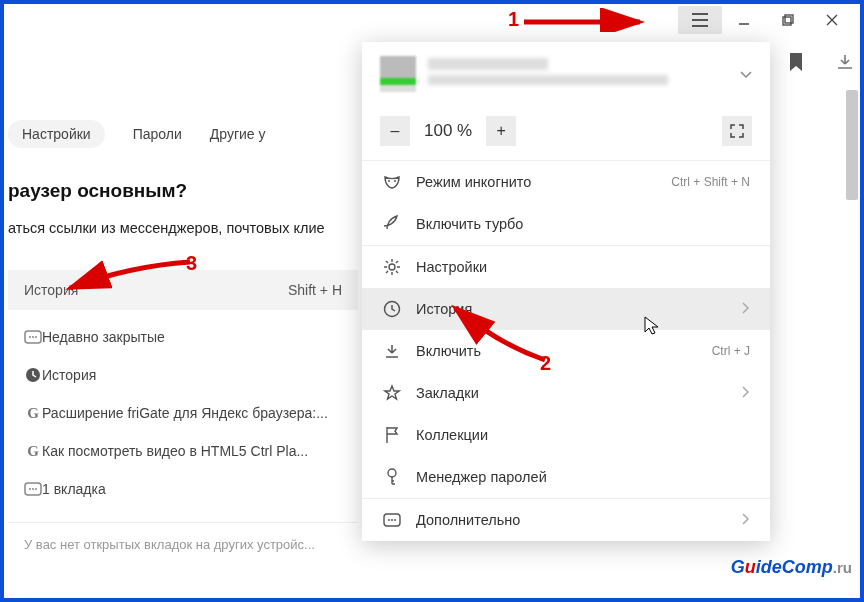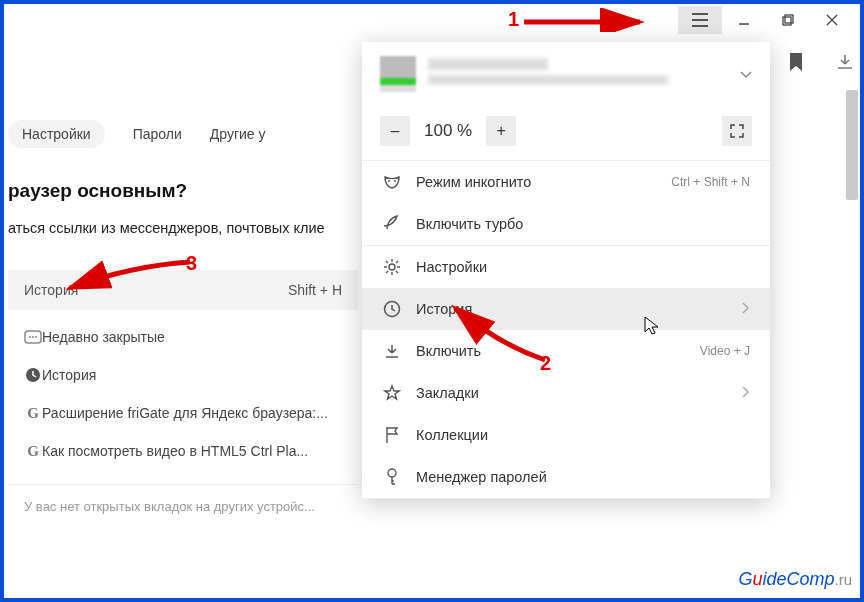--- a/index.html
+++ b/index.html
@@ -43,21 +43,21 @@
 .dd-item.highlight { background: #ececec; }
 .dd-item .shortcut { margin-left: auto; font-size: 12px; color: #888; }
 .dd-sep { border-top: 1px solid #eee; }
 .dd-item .chev { margin-left: auto; color: #aaa; }
 
 .annotation { position: absolute; z-index: 200; pointer-events: none; }
 .ann-num { font-size: 20px; font-weight: bold; color: #d90000; }
 .arrow-svg { position: absolute; z-index: 190; pointer-events: none; }
 .cursor { position: absolute; z-index: 180; font-size: 18px; color: #000; }
 
-.watermark { position: absolute; right: 12px; bottom: 12px; font-size: 18px; font-style: italic; font-weight: normal; }
+.watermark { position: absolute; right: 12px; bottom: 24px; font-size: 18px; font-style: italic; font-weight: bold; }
 .watermark .g { color: #0a4fc9; } .watermark .u { color: #d90000; } .watermark .rest { color: #0a4fc9; } .watermark .ru { color: #888; font-size: 15px; font-style: normal; }
 </style>
 </head>
 <body>
 
 <div class="frame"></div>
 
 <div class="window-controls">
   <div class="wc-btn hamburger">
     <svg width="16" height="14" viewBox="0 0 16 14">
@@ -128,20 +128,31 @@
       <span class="txt">История</span>
     </div>
     <div class="hp-item">
       <span class="ico g-icon">G</span>
       <span class="txt">Расширение friGate для Яндекс браузера:...</span>
     </div>
     <div class="hp-item">
       <span class="ico g-icon">G</span>
       <span class="txt">Как посмотреть видео в HTML5 Ctrl Pla...</span>
     </div>
+    <div class="hp-item">
+      <span class="ico">
+          <svg width="18" height="14">
+            <rect x="1" y="1" width="16" height="12" rx="3" fill="none" stroke="#888" stroke-width="1.5"></rect>
+            <circle cx="6" cy="7" r="1" fill="#888"></circle>
+            <circle cx="9" cy="7" r="1" fill="#888"></circle>
+            <circle cx="12" cy="7" r="1" fill="#888"></circle>
+          </svg>
+        </span>
+      <span class="txt">1 вкладка</span>
+    </div>
   </div>
   <div class="hp-footer">У вас нет открытых вкладок на других устройс...</div>
 </div>
 
 <div class="dropdown">
   <div class="dd-profile">
     <div class="prof-img"></div>
     <div class="prof-lines">
       <div class="prof-line big"></div>
         <div class="prof-line"></div>
@@ -202,21 +213,21 @@
           <path d="M1 1l5 5-5 5" stroke="#aaa" stroke-width="1.5" fill="none"></path>
         </svg></span>
   </div>
   <div class="dd-item">
     <span class="ico">
         <svg width="16" height="16">
           <path d="M8 2v8m0 0l-4-4m4 4l4-4M2 14h12" stroke="#555" stroke-width="1.5" fill="none"></path>
         </svg>
       </span>
     <span>Включить</span>
-    <span class="shortcut">Video + J</span>
+    <span class="shortcut">Ctrl + J</span>
   </div>
   <div class="dd-item">
     <span class="ico">
         <svg width="18" height="18">
           <path d="M9 2l2 5h5l-4 3 1.5 5L9 12l-4.5 3L6 10 2 7h5z" fill="none" stroke="#555" stroke-width="1.4"></path>
         </svg>
       </span>
     <span>Закладки</span>
     <span class="chev"><svg width="8" height="12">
           <path d="M1 1l5 5-5 5" stroke="#aaa" stroke-width="1.5" fill="none"></path>
@@ -233,20 +244,34 @@
   <div class="dd-item">
     <span class="ico">
         <svg width="16" height="18">
           <circle cx="8" cy="5" r="4" fill="none" stroke="#555" stroke-width="1.4"></circle>
           <path d="M8 9v7m0 0h3m-3-3h2" stroke="#555" stroke-width="1.4" fill="none"></path>
         </svg>
       </span>
     <span>Менеджер паролей</span>
   </div>
   <div class="dd-sep"></div>
+  <div class="dd-item">
+    <span class="ico">
+        <svg width="18" height="14">
+          <rect x="1" y="1" width="16" height="12" rx="3" fill="none" stroke="#555" stroke-width="1.4"></rect>
+          <circle cx="6" cy="7" r="1" fill="#555"></circle>
+          <circle cx="9" cy="7" r="1" fill="#555"></circle>
+          <circle cx="12" cy="7" r="1" fill="#555"></circle>
+        </svg>
+      </span>
+    <span>Дополнительно</span>
+    <span class="chev"><svg width="8" height="12">
+          <path d="M1 1l5 5-5 5" stroke="#aaa" stroke-width="1.5" fill="none"></path>
+        </svg></span>
+  </div>
 </div>
 
 <div class="annotation ann-num" style="left:508px; top:8px;">1</div>
 <svg class="arrow-svg" style="left:522px; top:8px;" width="130" height="24">
   <defs>
       <marker id="ah1" markerWidth="10" markerHeight="10" refX="8" refY="3" orient="auto">
         <path d="M0 0l9 3-9 3z" fill="#d90000"></path>
       </marker>
     </defs>
   <path d="M2 14 L118 14" stroke="#d90000" stroke-width="5" marker-end="url(#ah1)"></path>

